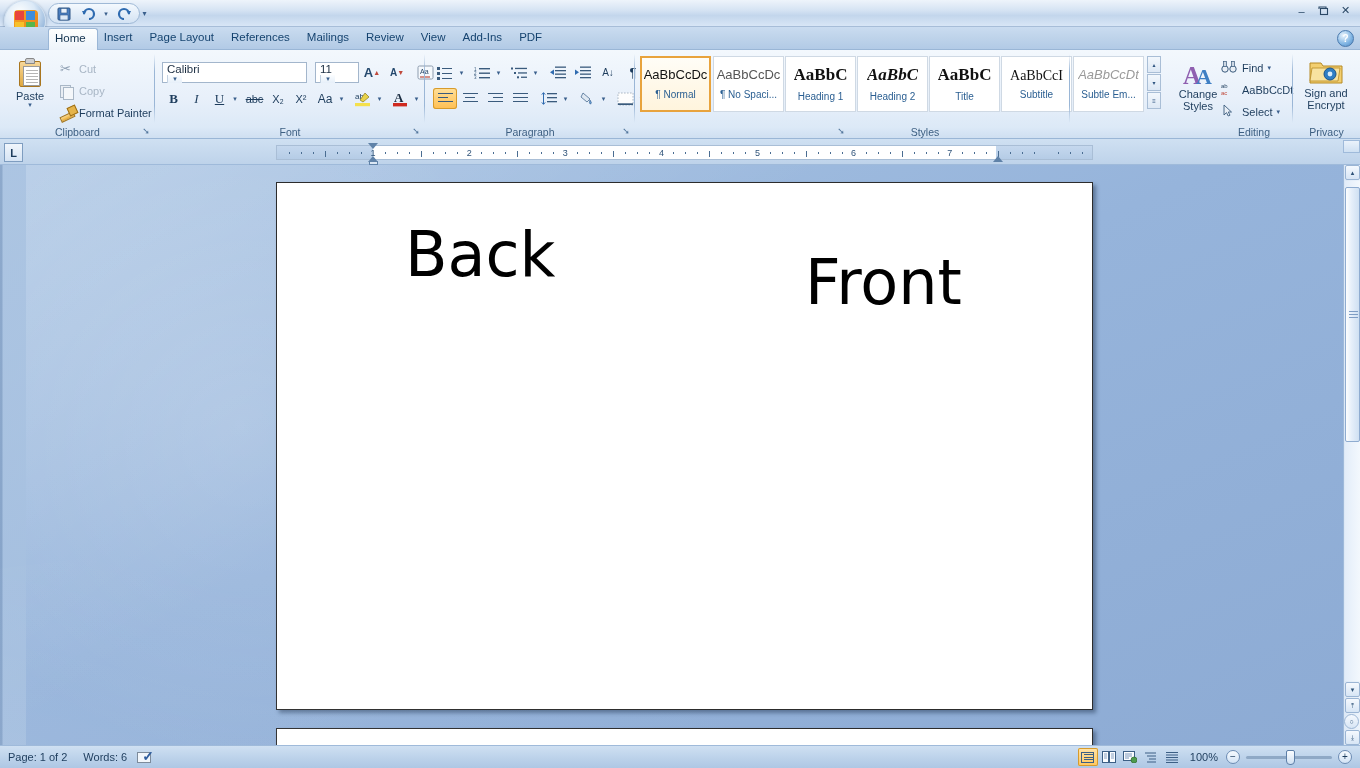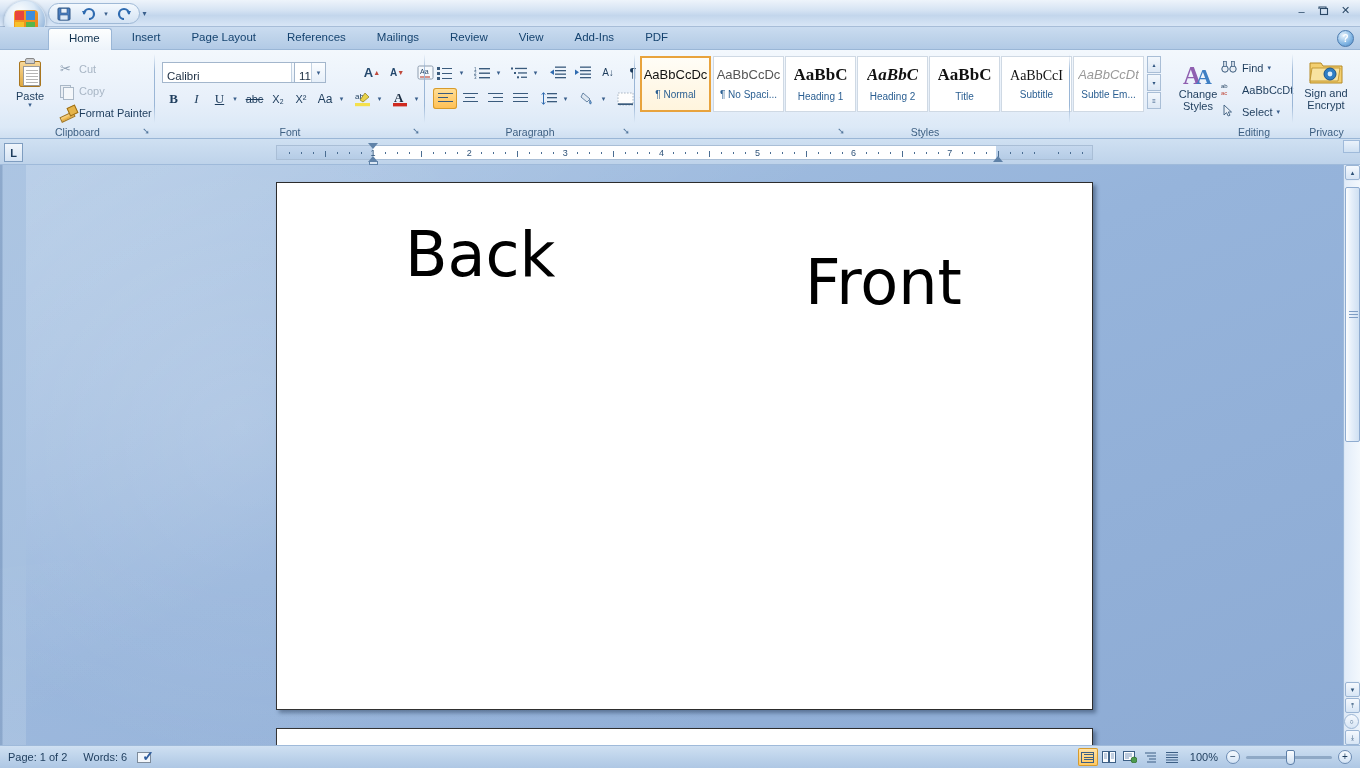--- a/index.html
+++ b/index.html
@@ -73,21 +73,21 @@
   }
 
   
   .tabstrip {
     position: absolute; top: 27px; left: 0; width: 1360px; height: 23px;
     background: linear-gradient(to bottom, #cadcf0 0%, #bed3ea 50%, #b2cae6 100%);
     border-bottom: 1px solid #9ab6d6;
   }
   .tabs { position: absolute; left: 48px; top: 0; display: flex; height: 23px; }
   .tab {
-    padding: 4px 11px 3px 20px; font-size: 11.5px; color: #15436f;
+    padding: 4px 11px 3px 6px; font-size: 11.5px; color: #15436f;
     cursor: pointer; white-space: nowrap; position: relative;
   }
   .tab.active {
     background: linear-gradient(to bottom, #fdfefe 0%, #f2f7fc 70%, #edf3fa 100%);
     border: 1px solid #9ab6d6; border-bottom: none;
     border-radius: 3px 3px 0 0; margin-top: 1px; padding-top: 3px;
     color: #13334f; font-weight: normal;
   }
   .helpbtn {
     position: absolute; right: 6px; top: 3px; width: 17px; height: 17px;
@@ -159,23 +159,23 @@
     background:#e9eef4; border:1px solid #a9b7c6; }
   .ic-copy::after { content:''; position:absolute; left:5px; top:4px; width:9px;height:11px;
     background:#f4f7fa; border:1px solid #a9b7c6; }
   .ic-fp::before { content:''; position:absolute; left:2px; top:9px; width:13px; height:4px;
     background:linear-gradient(to bottom,#ffd98a,#e3a72f); border:1px solid #a5771f; transform: rotate(-25deg); }
   .ic-fp::after { content:''; position:absolute; left:10px; top:1px; width:7px; height:7px;
     background:#e5b44a; border:1px solid #9a6d18; transform: rotate(-25deg); }
 
   
   .fontbox {
-    position: absolute; display: flex; align-items: flex-end;
+    position: absolute; display: flex; align-items: flex-start;
     background: #fff; border: 1px solid #a3b6cc; height: 21px; cursor: text;
-    padding-left: 4px; font-size: 11.5px; color: #1b2d41;
+    padding-left: 4px; font-size: 11.5px; color: #1b2d41; flex-direction: column;
   }
   .fontbox .cv { flex: 1; }
   .fontbox .dd {
     width: 15px; height: 19px; display:flex; align-items:center; justify-content:center;
     font-size: 7px; color: #3a5f8c; cursor: pointer;
     background: linear-gradient(to bottom,#fbfdff,#e6eff9); border-left: 1px solid #c3d2e2;
   }
   .ribbon-btn {
     position: absolute; display:flex; align-items:center; justify-content:center;
     cursor: pointer; border-radius: 3px; color: #1d3c5c;
@@ -470,21 +470,21 @@
       <div class="dialog-launcher">➘</div>
       <div class="group-divider" style="right:0;"></div>
     </div>
 
     <div class="group" style="left:155px; width:270px;">
       <div class="group-body">
         <div class="fontbox" style="left:7px; top:10px; width:145px;">
           <span class="cv">Calibri</span>
           <span class="dd">▾</span>
         </div>
-        <div class="fontbox" style="left:139px; top:10px; width:32px;">
+        <div class="fontbox" style="left:160px; top:10px; width:44px;">
           <span class="cv">11</span>
           <span class="dd">▾</span>
         </div>
         <div class="ribbon-btn" style="left:205px; top:10px; width:24px; height:21px;">
           <span class="grow-a">A</span>
             <sup style="font-size:7px;color:#c04a3c;">▲</sup>
         </div>
         <div class="ribbon-btn" style="left:230px; top:10px; width:24px; height:21px;">
           <span class="shrink-a">A</span>
             <sup style="font-size:7px;color:#c04a3c;">▼</sup>

